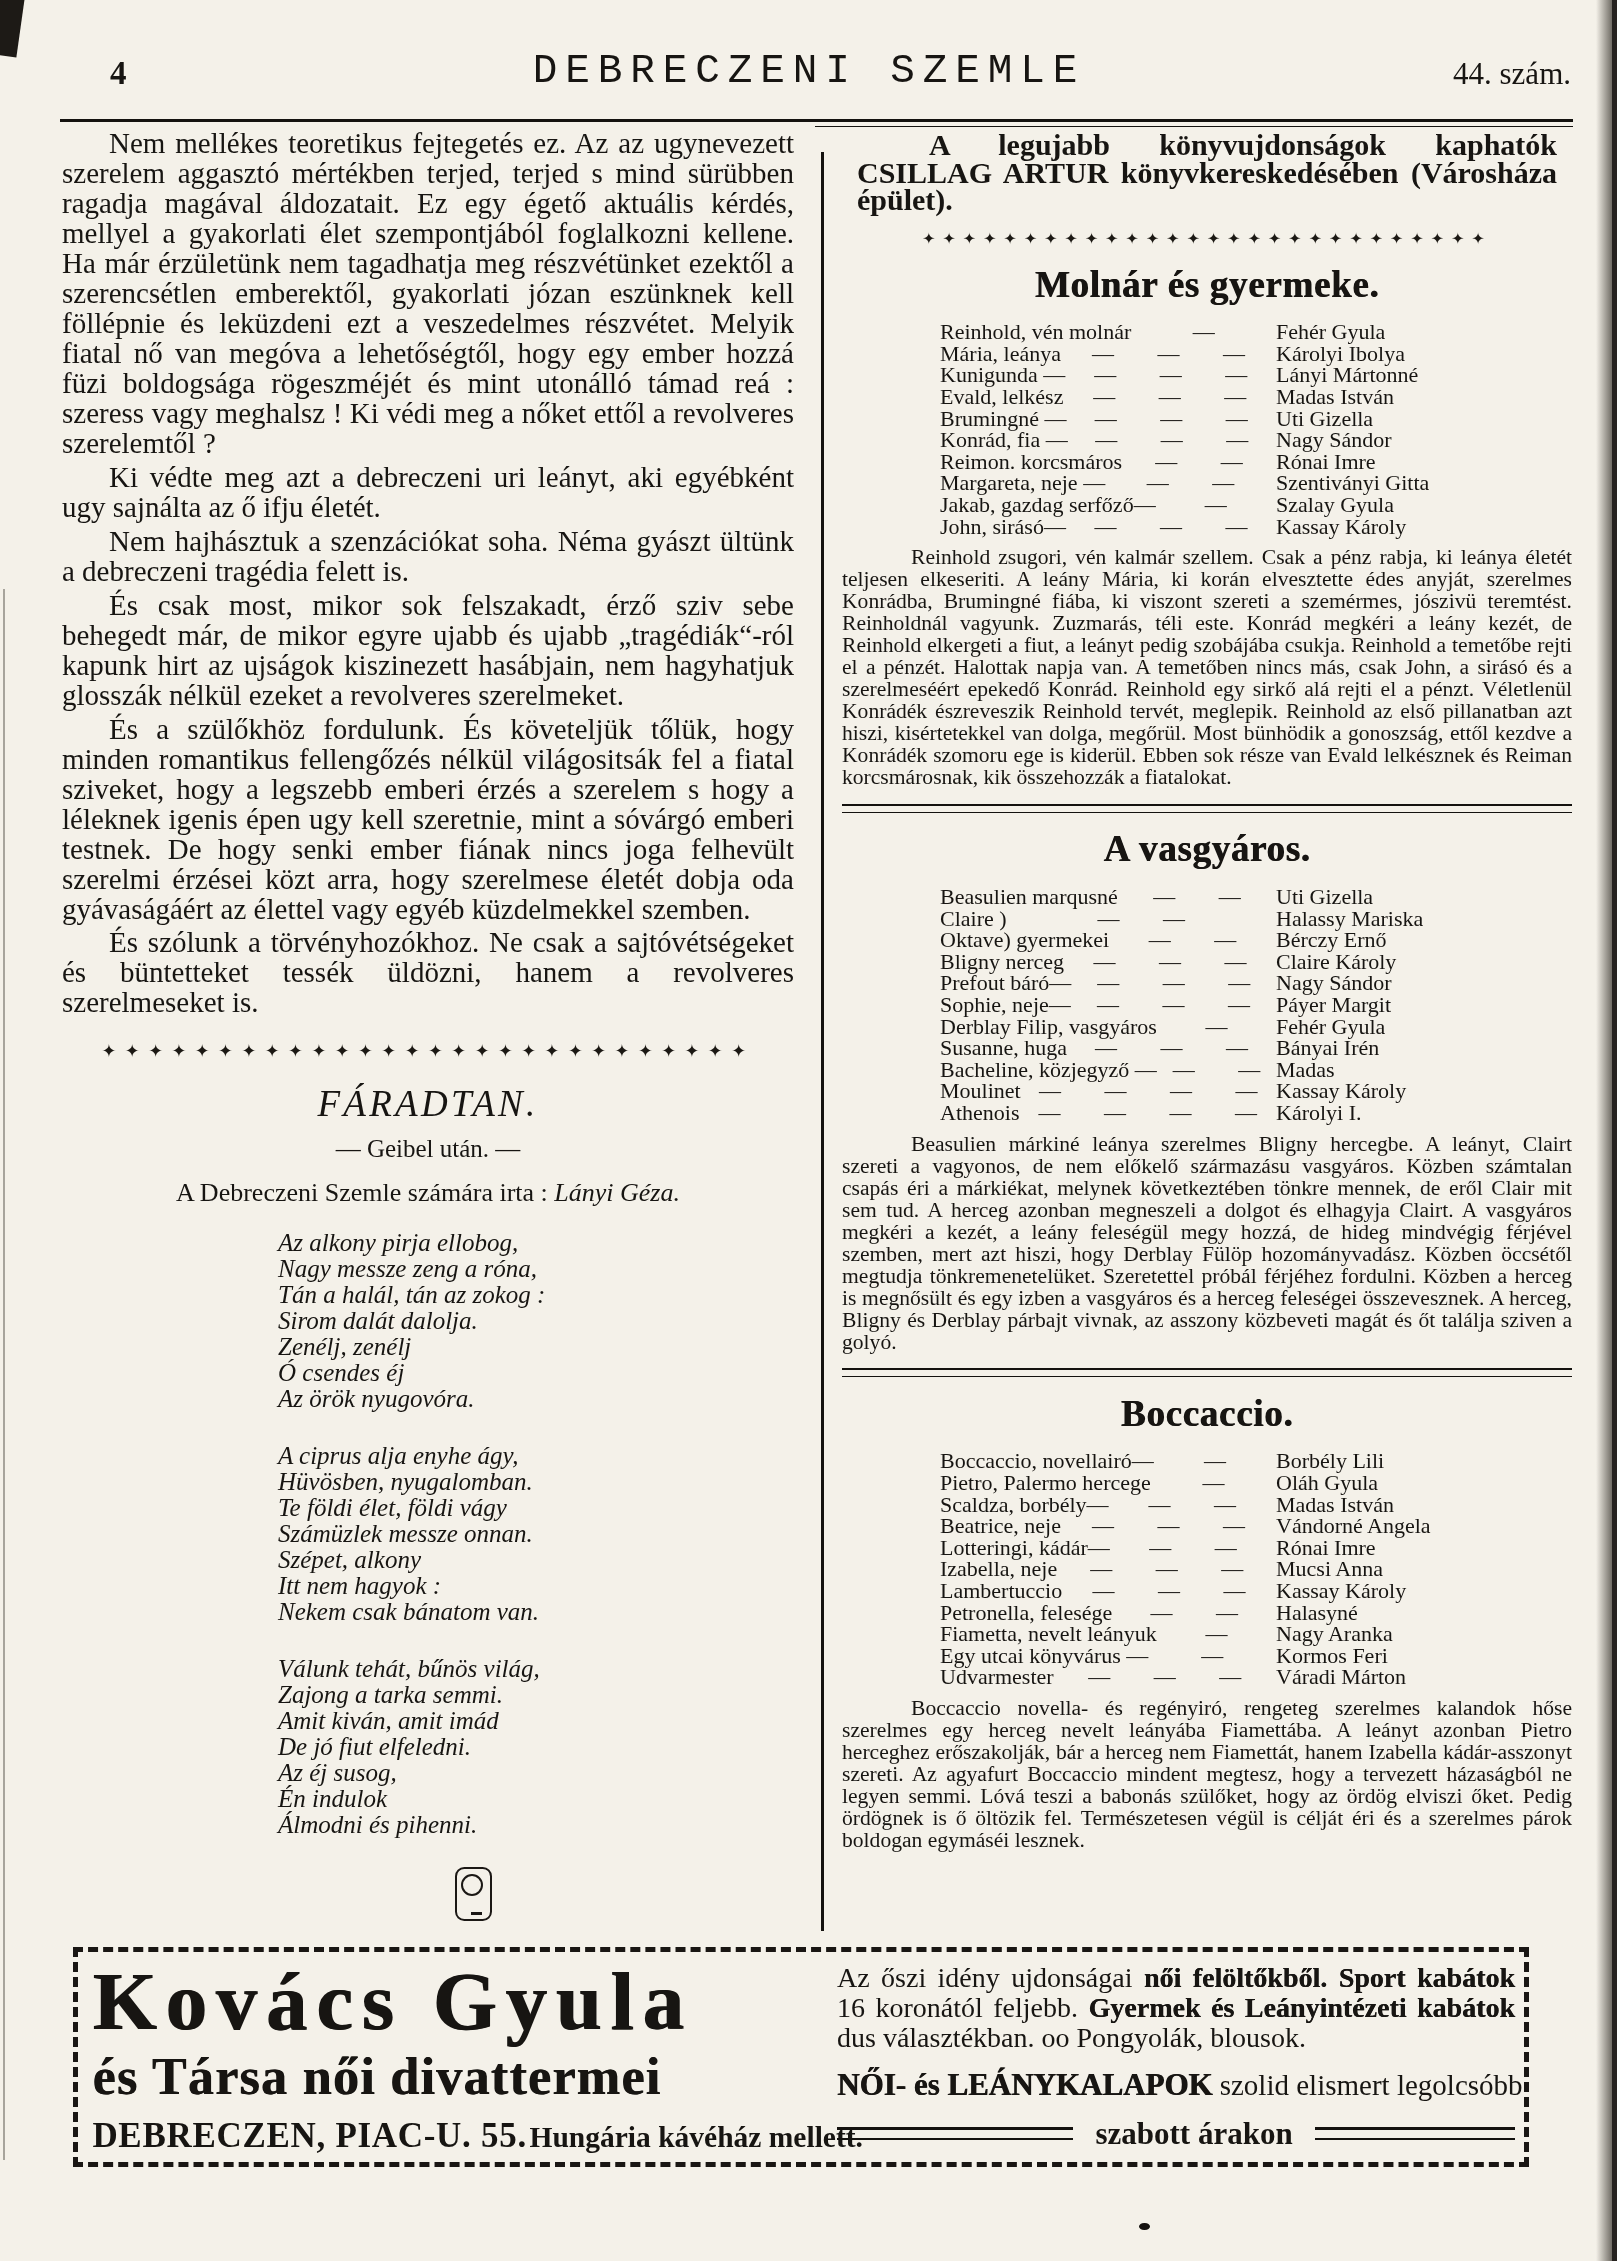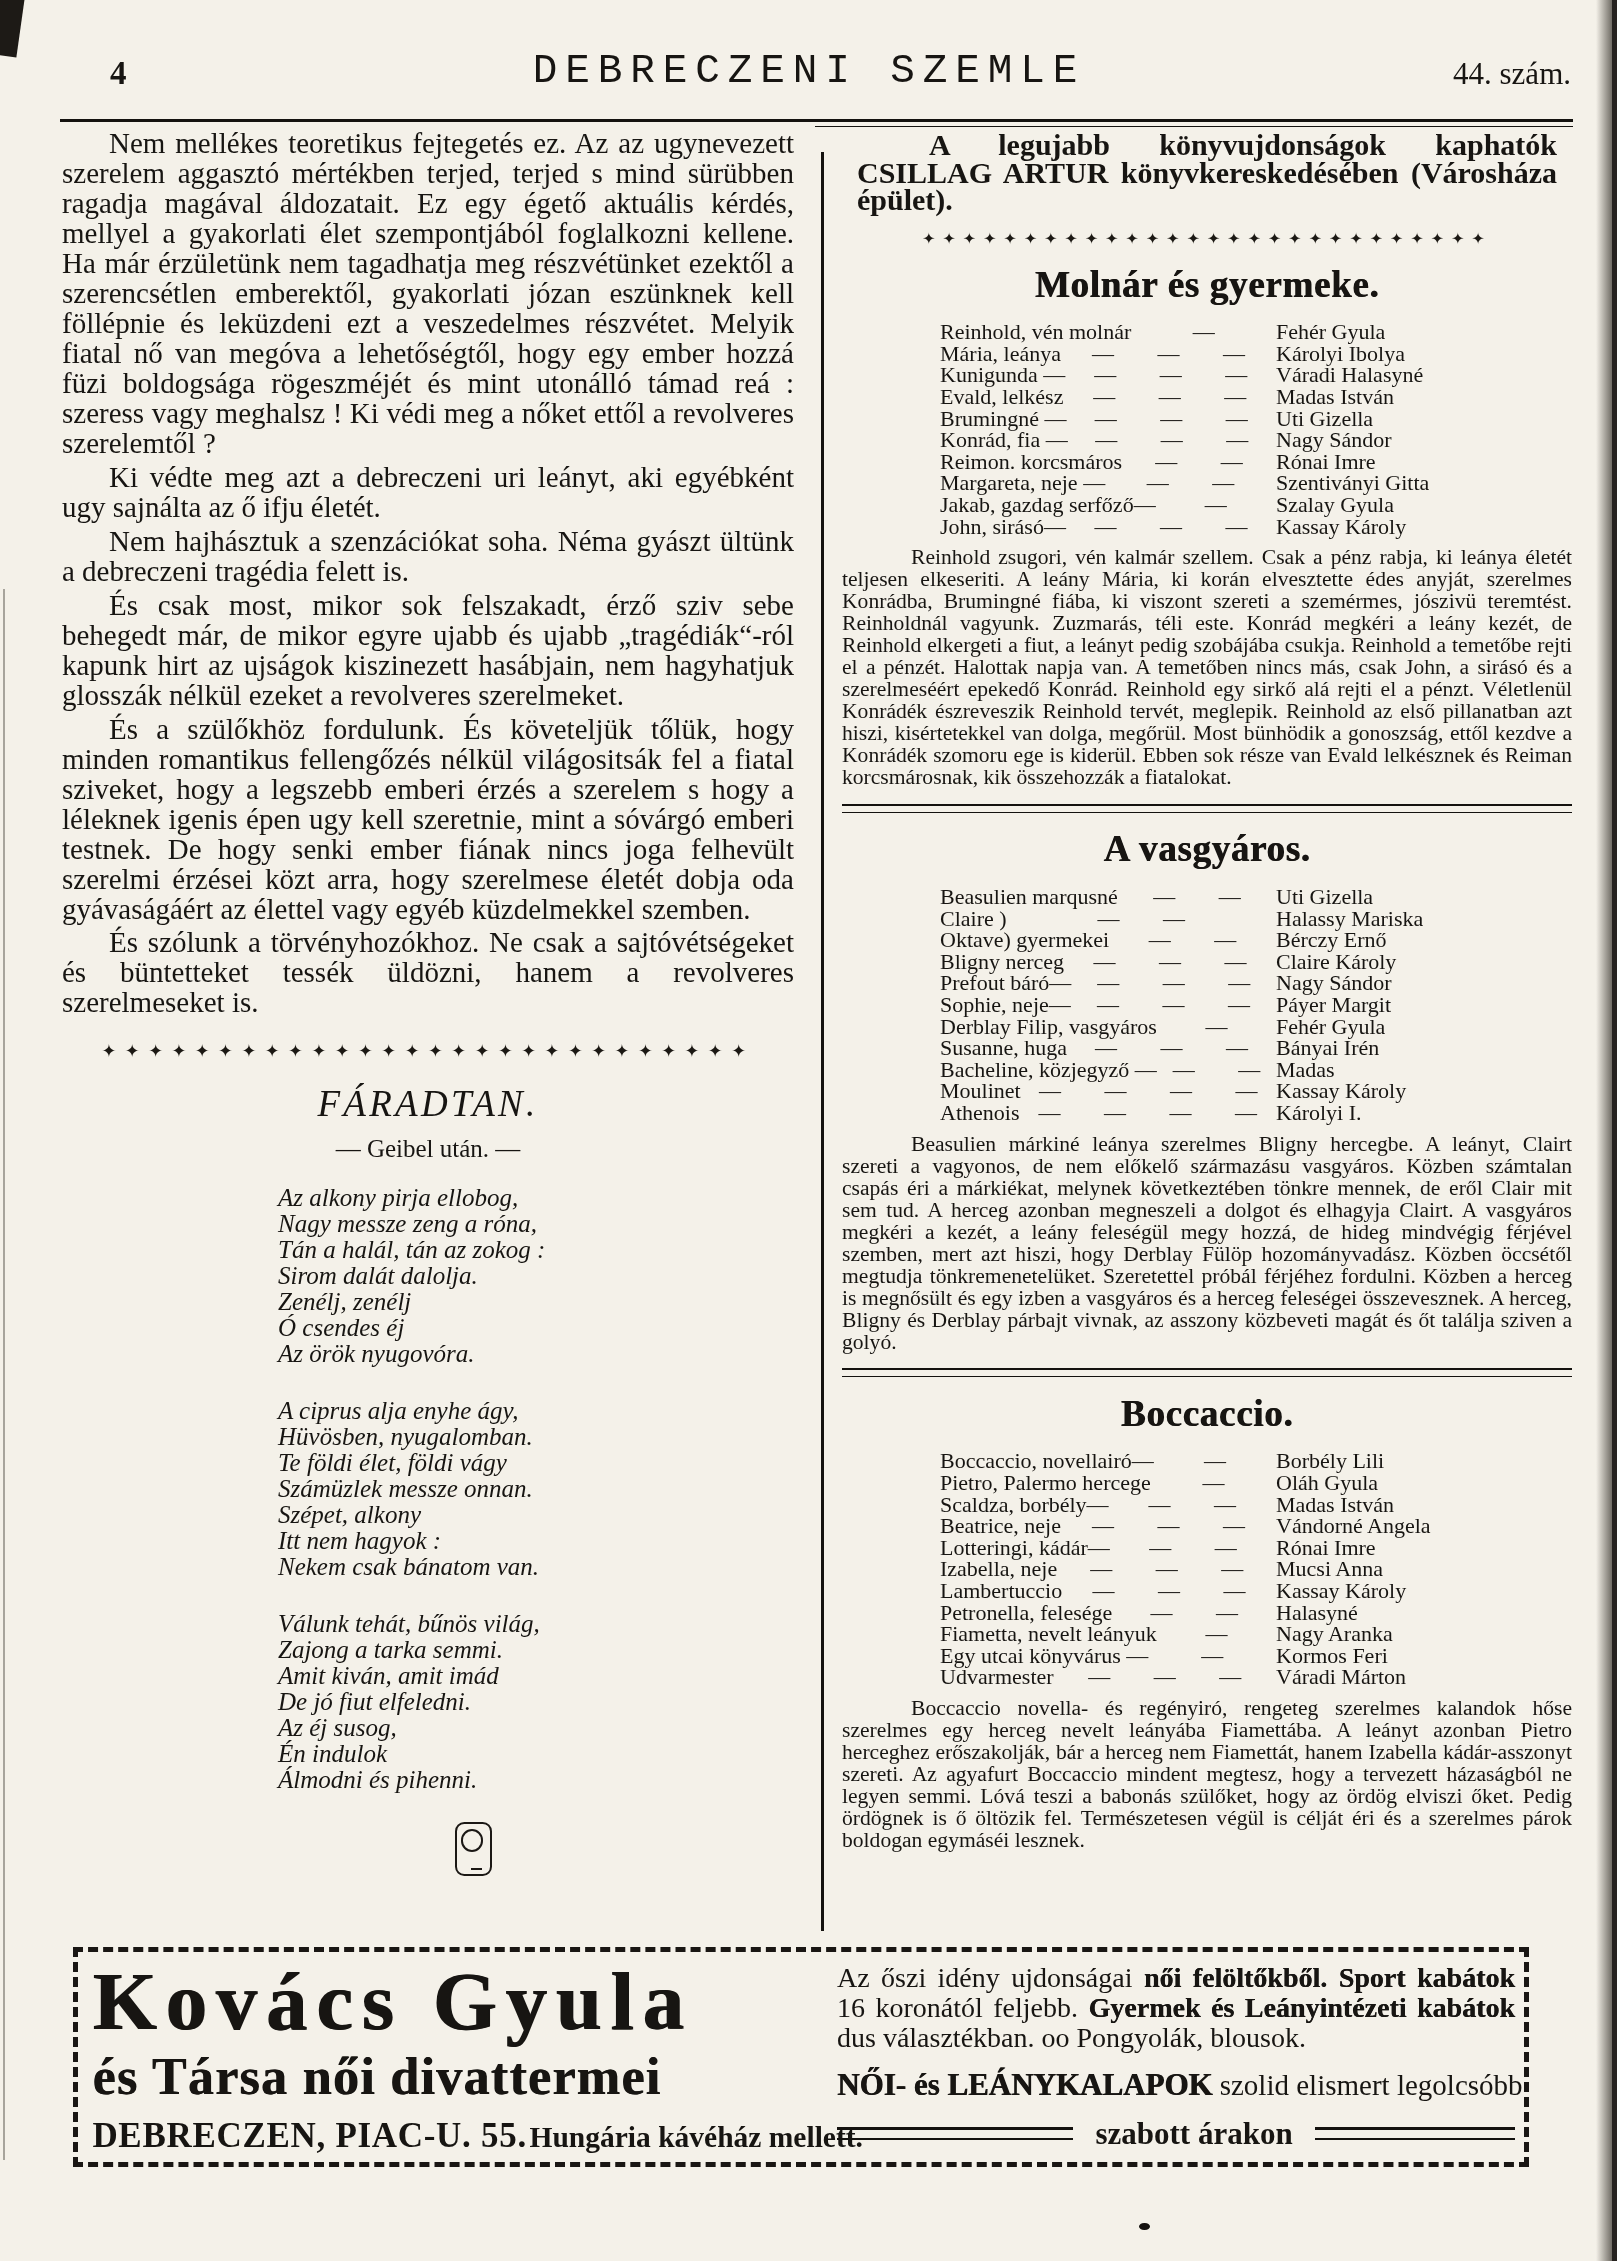--- a/index.html
+++ b/index.html
@@ -112,20 +112,24 @@
 
         <p class="para">És a szülőkhöz fordulunk. És követeljük tőlük, hogy minden romantikus fellengőzés nélkül világositsák fel a fiatal sziveket, hogy a legszebb emberi érzés a szerelem s hogy a léleknek igenis épen ugy kell szeretnie, mint a sóvárgó emberi testnek. De hogy senki ember fiának nincs joga felhevült szerelmi érzései közt arra, hogy szerelmese életét dobja oda gyávaságáért az élettel vagy egyéb küzdelmekkel szemben.</p>
 
         <p class="para">És szólunk a törvényhozókhoz. Ne csak a sajtóvétségeket és büntetteket tessék üldözni, hanem a revolveres szerelmeseket is.</p>
       </div>
 
     <div class="orn-row">✦✦✦✦✦✦✦✦✦✦✦✦✦✦✦✦✦✦✦✦✦✦✦✦✦✦✦✦</div>
 
     <h2 class="poem-title">FÁRADTAN.</h2>
     <div class="poem-sub">— Geibel után. —</div>
+    <div class="poem-byline">
+      <span>A Debreczeni Szemle számára irta :</span>
+      <span class="byline-author">Lányi Géza.</span>
+    </div>
 
     <div class="poem">
       <div class="stanza">
 
       <div class="poem-line">Az alkony pirja ellobog,</div>
           <div class="poem-line">Nagy messze zeng a róna,</div>
           <div class="poem-line">Tán a halál, tán az zokog :</div>
           <div class="poem-line">Sirom dalát dalolja.</div>
           <div class="poem-line">Zenélj, zenélj</div>
           <div class="poem-line">Ó csendes éj</div>
@@ -175,21 +179,21 @@
 
           <div class="cast-row">
             <span class="cast-role">Mária, leánya</span>
             <span class="cast-dashes">— — —</span>
             <span class="cast-actor">Károlyi Ibolya</span>
           </div>
 
           <div class="cast-row">
             <span class="cast-role">Kunigunda —</span>
             <span class="cast-dashes">— — —</span>
-            <span class="cast-actor">Váradi Halasyné</span>
+            <span class="cast-actor">Lányi Mártonné</span>
           </div>
 
           <div class="cast-row">
             <span class="cast-role">Evald, lelkész</span>
             <span class="cast-dashes">— — —</span>
             <span class="cast-actor">Madas István</span>
           </div>
 
           <div class="cast-row">
             <span class="cast-role">Brumingné —</span>

